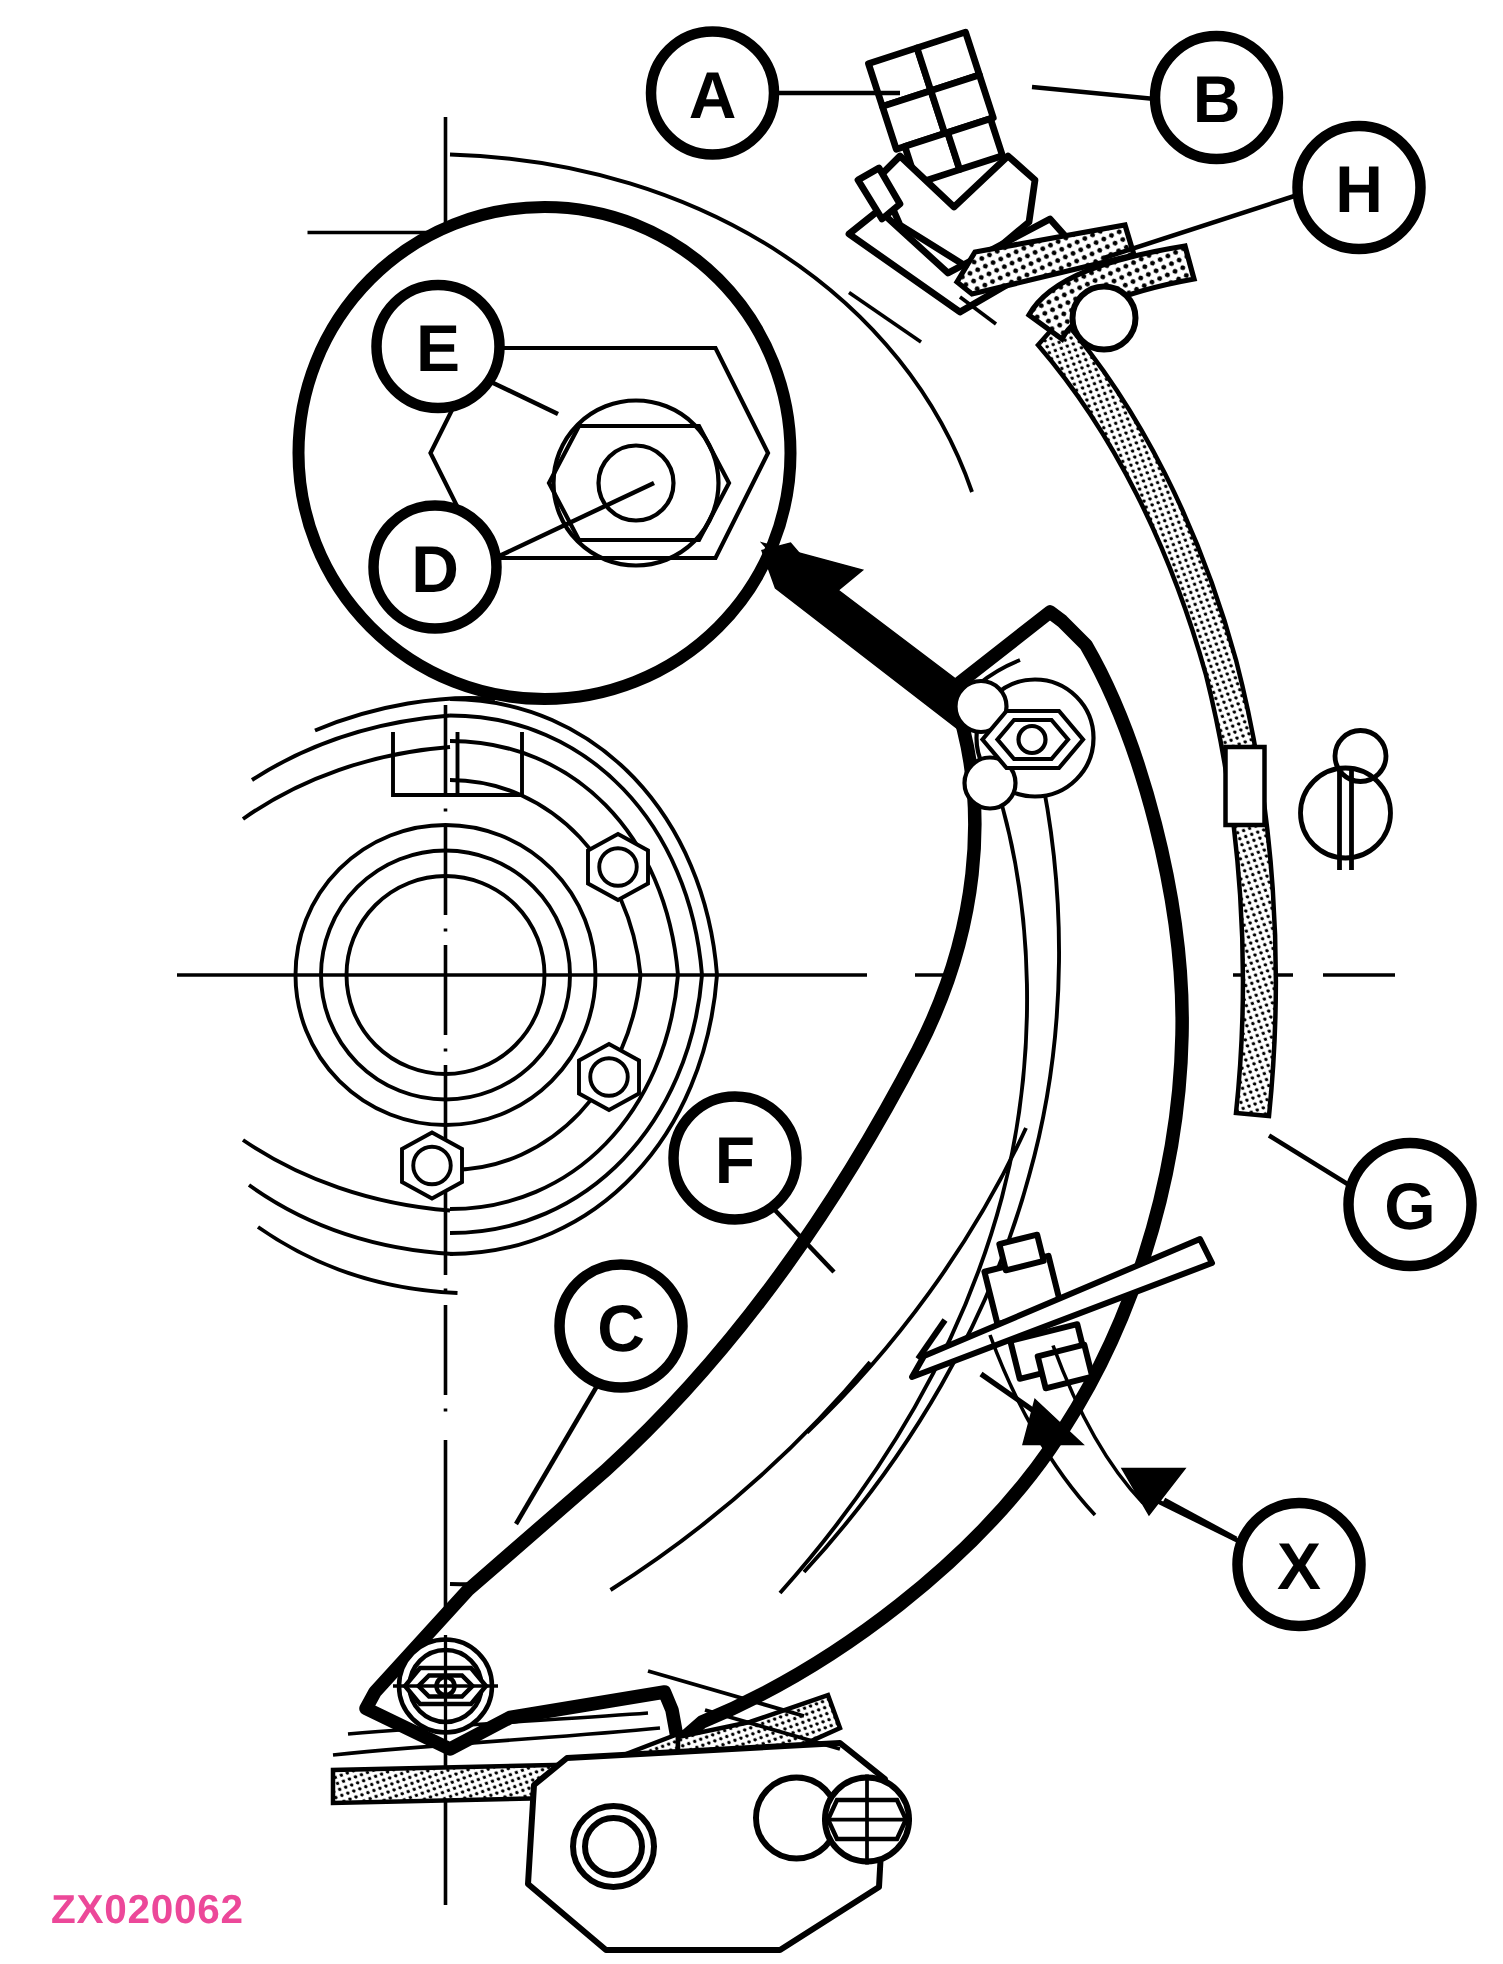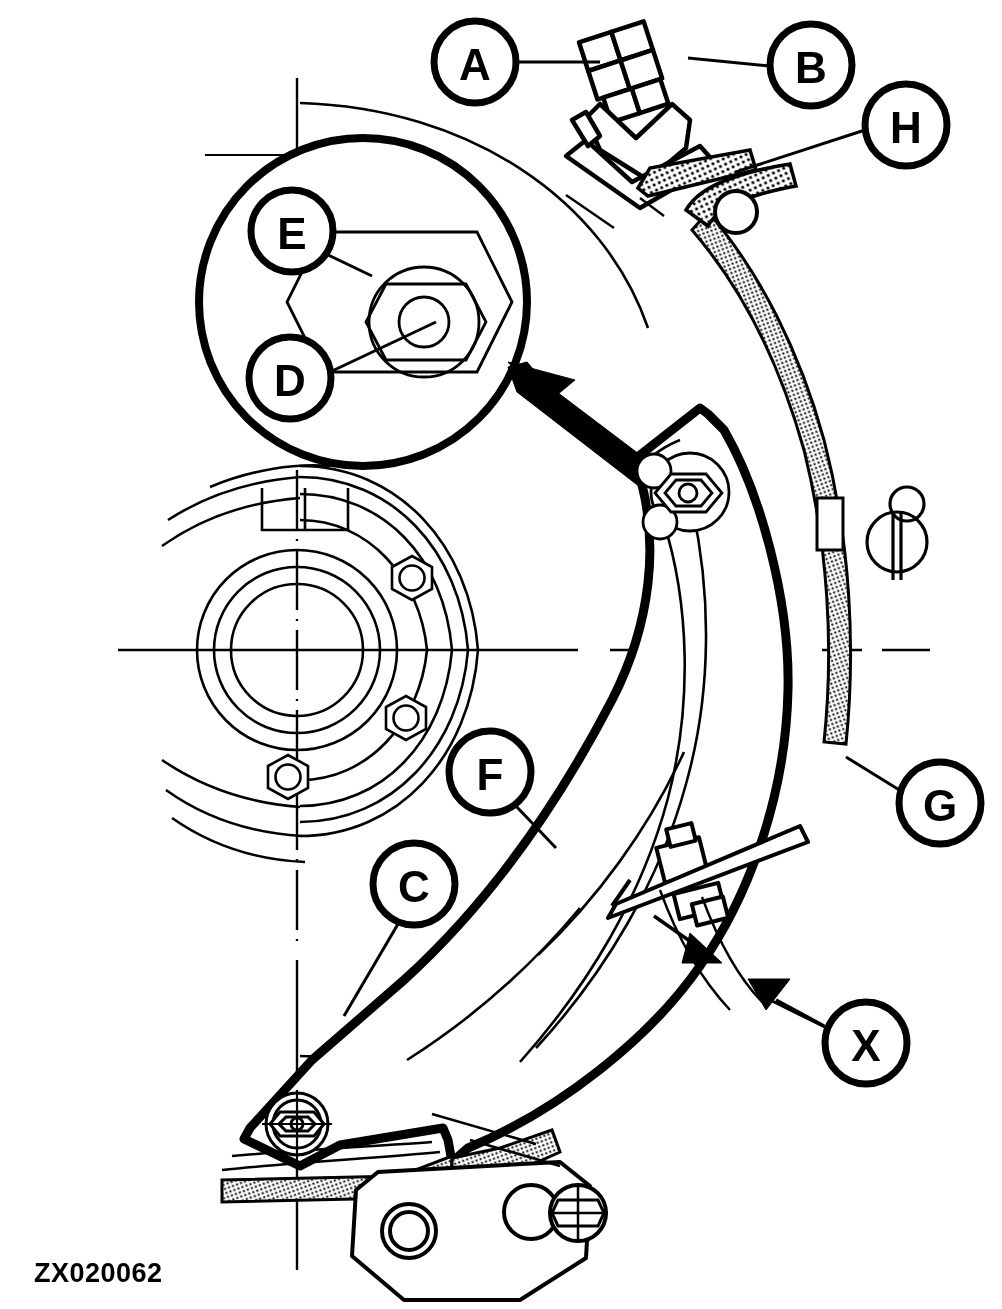--- a/index.html
+++ b/index.html
@@ -10,21 +10,21 @@
     position:relative;overflow:hidden;
   }
   #stage{position:absolute;left:0;top:0;width:1002px;height:1309px;background:#fff;}
   svg#dwg{position:absolute;left:0;top:0;width:1002px;height:1309px;display:block;}
   .caption{
     position:absolute;
     left:34px;top:1258px;
     font-size:27px;
     font-weight:bold;
     letter-spacing:0.5px;
-    color:#000000;
+    color:#ec4899;
     font-family:"Liberation Sans", sans-serif;
     white-space:nowrap;
   }
   text.balloon-letter{
     font-family:"Liberation Sans", sans-serif;
     font-weight:bold;
     font-size:44px;
     text-anchor:middle;
     dominant-baseline:central;
     fill:#000;

